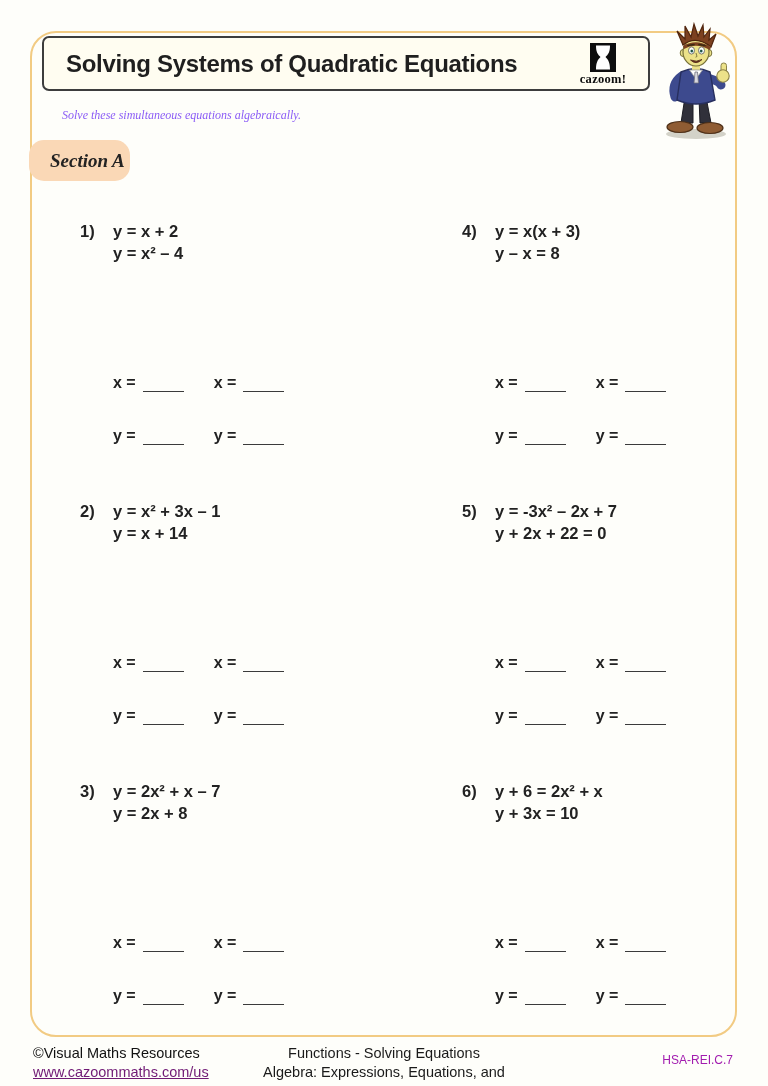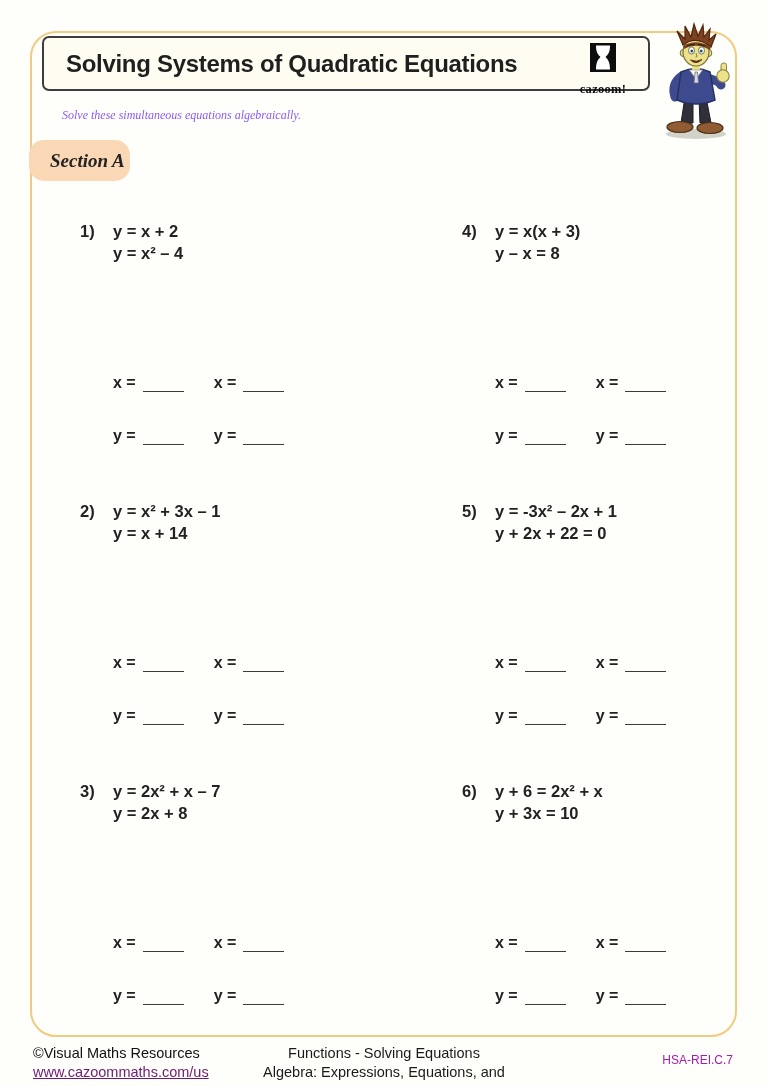--- a/index.html
+++ b/index.html
@@ -54,21 +54,21 @@
     width: 26px; height: 29px;
     background: #0d0d0d;
     display: flex; align-items: center; justify-content: center;
   }
   .logo-caption {
     font-family: "Liberation Serif", serif;
     font-weight: 700;
     font-size: 12.5px;
     letter-spacing: 0.3px;
     color: #0d0d0d;
-    margin-top: 10px;
+    margin-top: 0px;
     white-space: nowrap;
   }
 
   
   .instruction {
     position: absolute;
     left: 62px; top: 108px;
     font-family: "Liberation Serif", serif;
     font-style: italic;
     font-size: 12px;
@@ -277,21 +277,21 @@
     <div class="ansrow ans-y">
       <span><span>y =</span><span class="blank"></span></span>
       <span><span>y =</span><span class="blank"></span></span>
     </div>
   </div>
 
   <div class="problem">
     <div class="eqs">
       <span class="pnum">5)</span>
       <div class="eqstack">
-        <span>y = -3x² – 2x + 1</span>
+        <span>y = -3x² – 2x + 7</span>
         <span>y + 2x + 22 = 0</span>
       </div>
     </div>
     <div class="ansrow ans-x">
       <span><span>x =</span><span class="blank"></span></span>
       <span><span>x =</span><span class="blank"></span></span>
     </div>
     <div class="ansrow ans-y">
       <span><span>y =</span><span class="blank"></span></span>
       <span><span>y =</span><span class="blank"></span></span>

